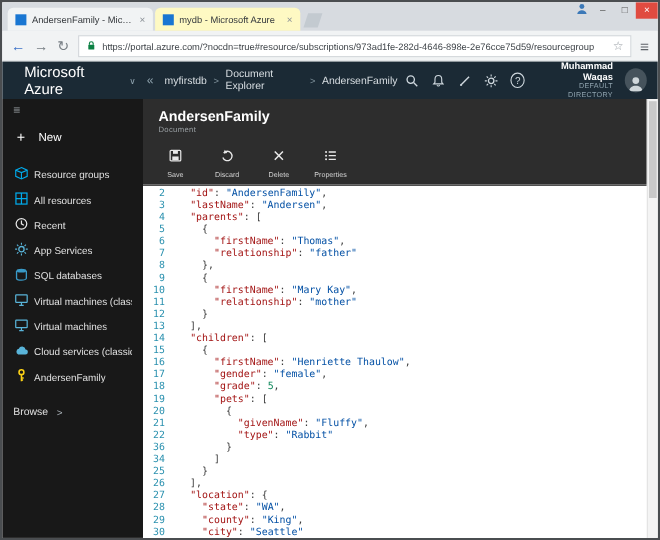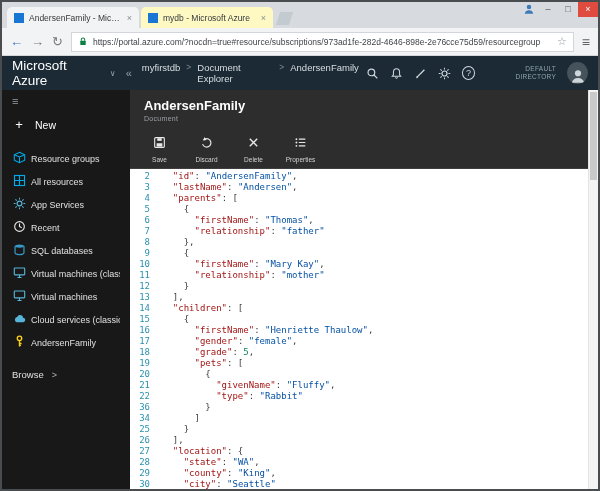--- a/index.html
+++ b/index.html
@@ -24,24 +24,24 @@
   .navbar { height: 28px; background: #f1f3f4; display: flex; align-items: center; gap: 8px; padding: 0 8px; border-bottom: 1px solid #d3d7da; }
   .nav-glyph { font-size: 13px; color: #767d83; }
   .nav-glyph.back { color: #3e73c8; }
   .urlbox { flex: 1; height: 20px; background: #fff; border: 1px solid #d2d6da; border-radius: 0; display: flex; align-items: center; gap: 5px; padding: 0 6px; min-width: 0; }
   .url-text { font-size: 8.5px; color: #3f4449; white-space: nowrap; overflow: hidden; flex: 1; }
   .star-glyph { color: #9aa0a6; font-size: 11px; flex: none; }
   .menu-glyph { color: #5f6368; font-size: 14px; font-weight: bold; }
 
   
   .azurebar { height: 34px; background: #1b2a35; display: flex; align-items: center; padding: 0 10px; gap: 7px; }
-  .brand { font-size: 13.5px; color: #fff; }
+  .brand { font-size: 13.5px; color: #fff; margin-left: 10px; }
   .brand-chev { font-size: 8px; color: #8fa3ae; }
   .collapse-glyph { color: #8fa3ae; font-size: 11px; margin: 0 3px; }
-  .crumbs { display: flex; gap: 6px; font-size: 9.5px; color: #d8dee2; align-items: flex-start; }
+  .crumbs { display: flex; gap: 6px; font-size: 9.5px; color: #d8dee2; align-items: center; }
   .crumb-sep { color: #7d8f99; font-size: 8.5px; }
   .azure-right { margin-left: auto; display: flex; align-items: center; gap: 11px; }
   .top-icon { display: flex; }
   .help-badge { width: 14px; height: 14px; border: 1px solid #cfd8de; border-radius: 50%; font-size: 9px; line-height: 12px; text-align: center; color: #cfd8de; }
   .user-block { text-align: right; line-height: 1.2; }
   .user-name { font-size: 8.5px; font-weight: bold; color: #fff; }
   .user-dir { font-size: 6.5px; color: #8fa3ae; letter-spacing: .3px; }
   .avatar { width: 22px; height: 22px; border-radius: 50%; background: #46535c; overflow: hidden; display: flex; align-items: flex-end; justify-content: center; }
 
   
@@ -157,20 +157,21 @@
           </svg>
         </span>
       <span class="top-icon" data-name="settings-gear-icon">
           <svg width="13" height="13" viewBox="0 0 14 14">
             <circle cx="7" cy="7" r="2.7" fill="none" stroke="#cfd8de" stroke-width="1.3"></circle>
             <path d="M7 .8v2M7 11.2v2M.8 7h2M11.2 7h2M2.6 2.6 4 4M10 10l1.4 1.4M11.4 2.6 10 4M4 10l-1.4 1.4" stroke="#cfd8de" stroke-width="1.1"></path>
           </svg>
         </span>
       <span class="help-badge" data-name="help-icon">?</span>
       <div class="user-block" data-name="user-info">
+        <div class="user-name" data-name="user-name">Muhammad Waqas</div>
         <div class="user-dir" data-name="user-directory">DEFAULT DIRECTORY</div>
       </div>
       <span class="avatar" data-name="user-avatar">
           <svg width="18" height="16" viewBox="0 0 14 14">
             <circle cx="7" cy="4.6" r="2.7" fill="#cfd6da"></circle>
             <path d="M1.6 13c.5-3 2.7-4.3 5.4-4.3s4.9 1.3 5.4 4.3z" fill="#cfd6da"></path>
           </svg>
         </span>
     </div>
   </div>
@@ -195,37 +196,37 @@
           </div>
           <div class="side-item" data-name="sidebar-item-all-resources">
             <span class="side-icon" data-name="grid-icon">
               <svg width="13" height="13" viewBox="0 0 14 14">
                 <rect x="1.6" y="1.6" width="10.8" height="10.8" fill="none" stroke="#00abec" stroke-width="1.2"></rect>
                 <path d="M7 1.6v10.8M1.6 7h10.8" stroke="#00abec" stroke-width="1.2"></path>
               </svg>
             </span>
             <span class="side-label" data-name="sidebar-item-label">All resources</span>
           </div>
+          <div class="side-item" data-name="sidebar-item-recent">
+            <span class="side-icon" data-name="clock-icon">
+              <svg width="13" height="13" viewBox="0 0 14 14">
+                <circle cx="7" cy="7" r="5.2" fill="none" stroke="#e8e8e8" stroke-width="1.2"></circle>
+                <path d="M7 3.8V7l2.4 1.4" fill="none" stroke="#e8e8e8" stroke-width="1.2"></path>
+              </svg>
+            </span>
+            <span class="side-label" data-name="sidebar-item-label">Recent</span>
+          </div>
           <div class="side-item" data-name="sidebar-item-app-services">
             <span class="side-icon" data-name="gear-icon">
               <svg width="13" height="13" viewBox="0 0 14 14">
                 <circle cx="7" cy="7" r="2.6" fill="none" stroke="#59b4d9" stroke-width="1.3"></circle>
                 <path d="M7 .8v2M7 11.2v2M.8 7h2M11.2 7h2M2.6 2.6 4 4M10 10l1.4 1.4M11.4 2.6 10 4M4 10l-1.4 1.4" stroke="#59b4d9" stroke-width="1.1"></path>
               </svg>
             </span>
             <span class="side-label" data-name="sidebar-item-label">App Services</span>
-          </div>
-          <div class="side-item" data-name="sidebar-item-recent">
-            <span class="side-icon" data-name="clock-icon">
-              <svg width="13" height="13" viewBox="0 0 14 14">
-                <circle cx="7" cy="7" r="5.2" fill="none" stroke="#e8e8e8" stroke-width="1.2"></circle>
-                <path d="M7 3.8V7l2.4 1.4" fill="none" stroke="#e8e8e8" stroke-width="1.2"></path>
-              </svg>
-            </span>
-            <span class="side-label" data-name="sidebar-item-label">Recent</span>
           </div>
           <div class="side-item" data-name="sidebar-item-sql-databases">
             <span class="side-icon" data-name="database-icon">
               <svg width="13" height="13" viewBox="0 0 14 14">
                 <ellipse cx="7" cy="3.3" rx="4.8" ry="1.8" fill="#3999c6"></ellipse>
                 <path d="M2.2 3.3v7.3c0 1 2.1 1.9 4.8 1.9s4.8-.9 4.8-1.9V3.3" fill="none" stroke="#3999c6" stroke-width="1.3"></path>
               </svg>
             </span>
             <span class="side-label" data-name="sidebar-item-label">SQL databases</span>
           </div>

